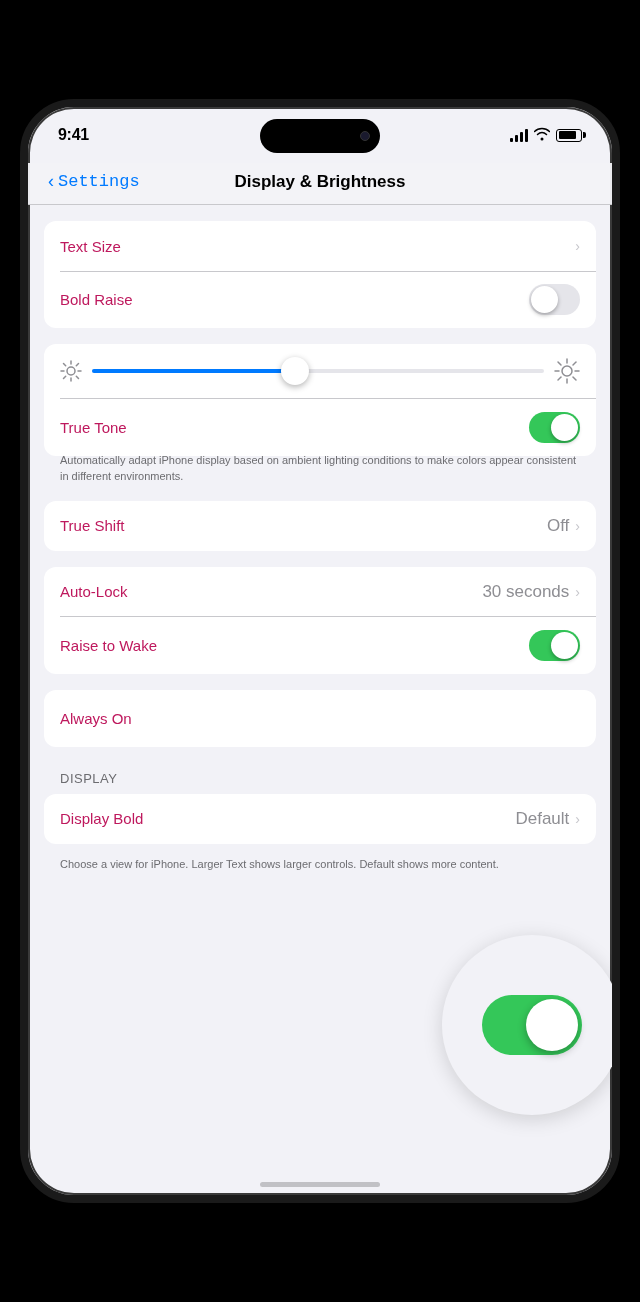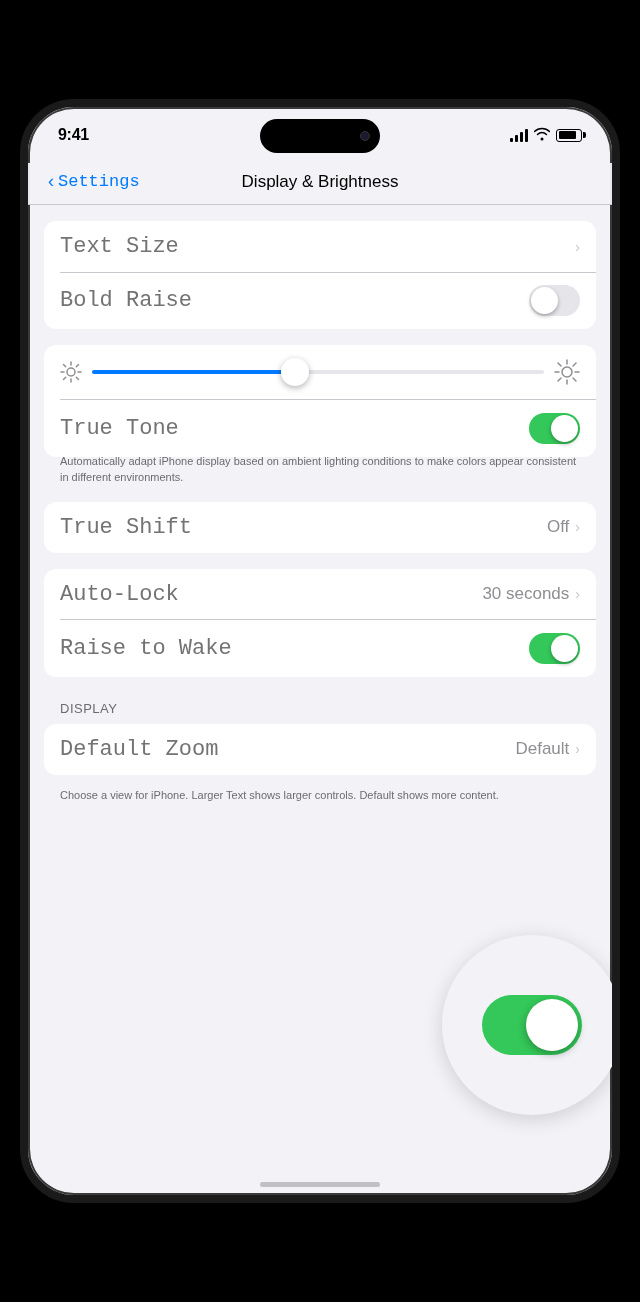--- a/index.html
+++ b/index.html
@@ -155,21 +155,21 @@
     }
 
     .back-chevron {
       font-size: 18px;
       color: #007aff;
       font-weight: 300;
     }
 
     .nav-title {
       font-size: 17px;
-      font-weight: 400;
+      font-weight: 700;
       color: #000;
       position: absolute;
       left: 50%;
       transform: translateX(-50%);
     }
 
     
     .settings-scroll {
       padding: 16px 16px 30px;
       display: flex;
@@ -198,23 +198,22 @@
       content: '';
       position: absolute;
       bottom: 0;
       left: 16px;
       right: 0;
       height: 0.5px;
       background: #c8c8cc;
     }
 
     .row-label {
-      font-size: 22px;
-      color: #737373;
-      font-family: Liberation Mono, monospace;
+      font-size: 15px;
+      color: #be185d;
     }
 
     .row-right {
       display: flex;
       align-items: center;
       gap: 6px;
       color: #8e8e93;
       font-size: 17px;
     }
 
@@ -511,28 +510,36 @@
           </div>
         </div>
         <div class="settings-row">
           <span class="row-label">Raise to Wake</span>
           <div class="toggle on">
             <div class="toggle-knob"></div>
           </div>
         </div>
       </div>
 
+      <div class="settings-group">
+        <div class="settings-row" style="position:relative;">
+          <span class="row-label">Always On</span>
+          <div class="toggle on" style="opacity:0;">
+            <div class="toggle-knob"></div>
+          </div>
+        </div>
+      </div>
 
       <div>
         <div class="section-label">DISPLAY</div>
       </div>
 
       <div class="settings-group" style="margin-top:0;">
         <div class="settings-row">
-          <span class="row-label">Default Zoom</span>
+          <span class="row-label">Display Bold</span>
           <div class="row-right">
             <span>Default</span>
             <span class="chevron-right">›</span>
           </div>
         </div>
       </div>
 
       <div class="section-note" style="margin-top:-12px;">Choose a view for iPhone. Larger Text shows larger controls. Default shows more content.</div>
 
     </div>

